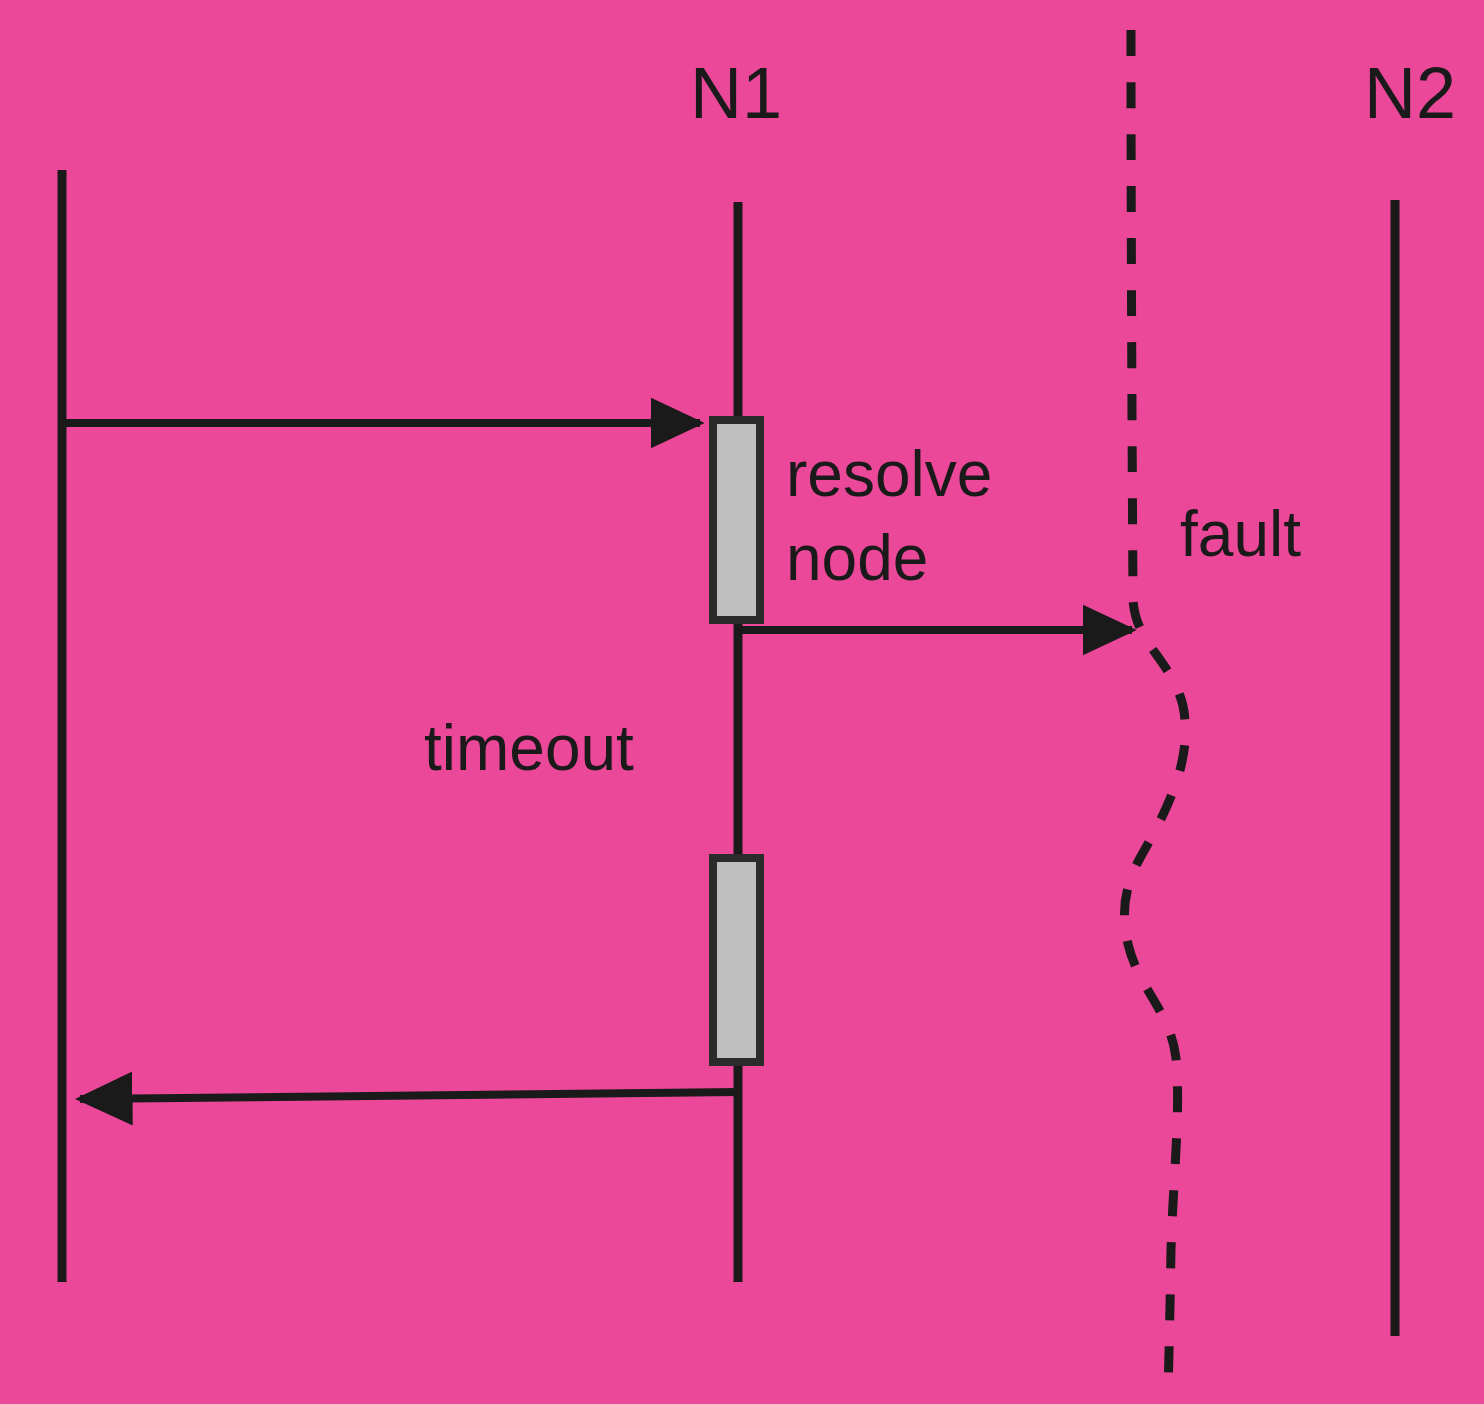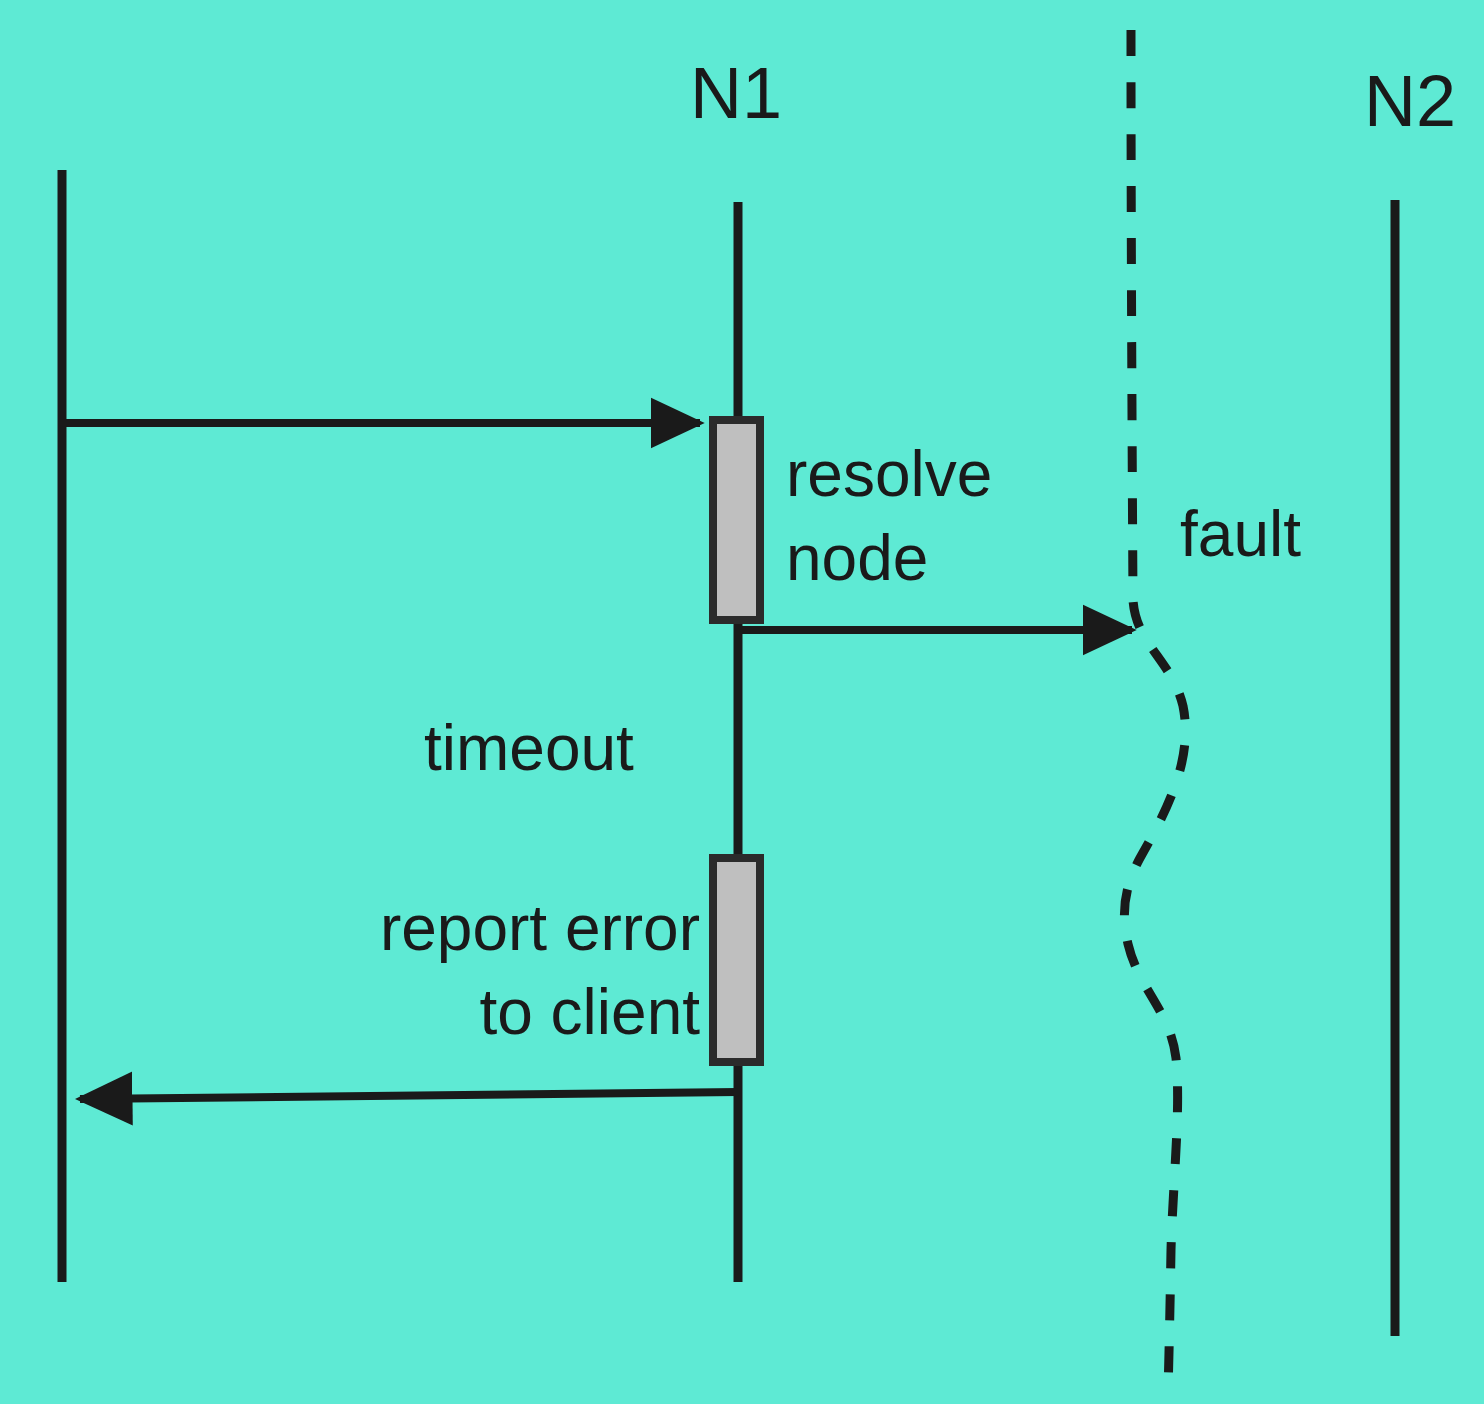--- a/index.html
+++ b/index.html
@@ -7,21 +7,21 @@
     padding: 0;
     background: #ffffff;
   }
   body {
     font-family: "Liberation Sans", sans-serif;
   }
   #canvas {
     position: relative;
     width: 1484px;
     height: 1404px;
-    background: #5eead4;
+    background: #ec4899;
     overflow: hidden;
   }
   #diagram-svg {
     position: absolute;
     left: 0;
     top: 0;
     width: 1484px;
     height: 1404px;
   }
   .lifeline-label {
@@ -34,21 +34,21 @@
   }
   .msg-label {
     position: absolute;
     font-family: "Liberation Sans", sans-serif;
     font-size: 64px;
     color: #1a1a1a;
     line-height: 1.32;
     white-space: pre;
   }
   #label-n1 { left: 690px; top: 52px; }
-  #label-n2 { left: 1364px; top: 60px; }
+  #label-n2 { left: 1364px; top: 52px; }
   #label-resolve-node {
     left: 786px;
     top: 432px;
     text-align: left;
   }
   #label-fault {
     left: 1180px;
     top: 492px;
   }
   #label-timeout {
@@ -108,15 +108,14 @@
   <div class="lifeline-label" id="label-n1">N1</div>
 
   <div class="lifeline-label" id="label-n2">N2</div>
 
   <div class="msg-label" id="label-resolve-node"><span>resolve</span><br><span>node</span></div>
 
   <div class="msg-label" id="label-fault">fault</div>
 
   <div class="msg-label" id="label-timeout">timeout</div>
 
-  <div class="msg-label" id="label-report-error"><span>report error</span><br><span>to client</span></div>
 
 </div>
 
 </body></html>

